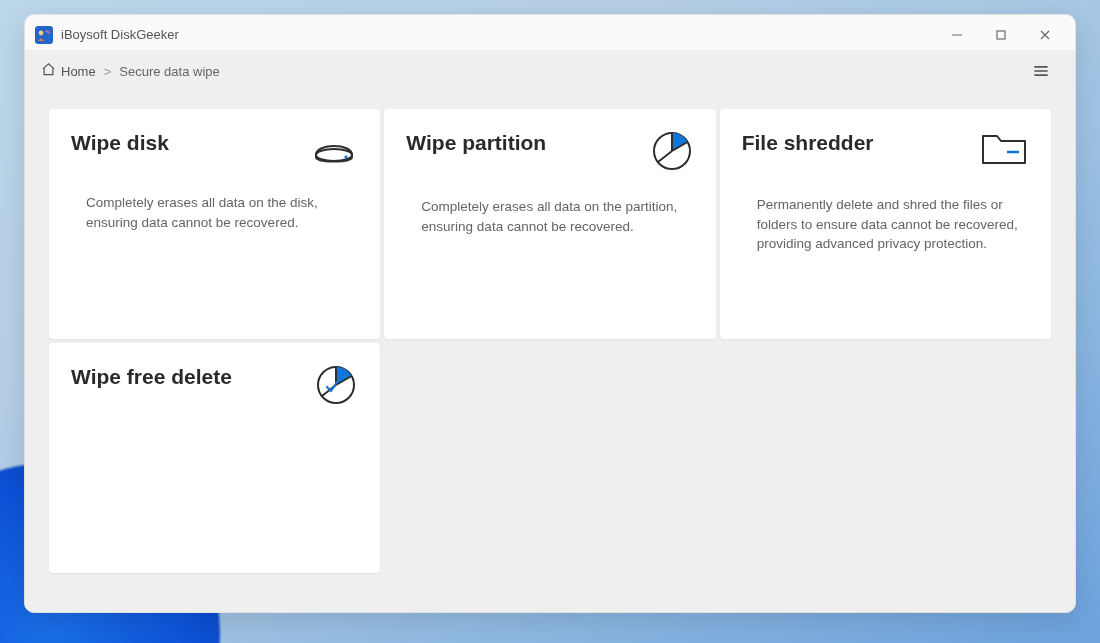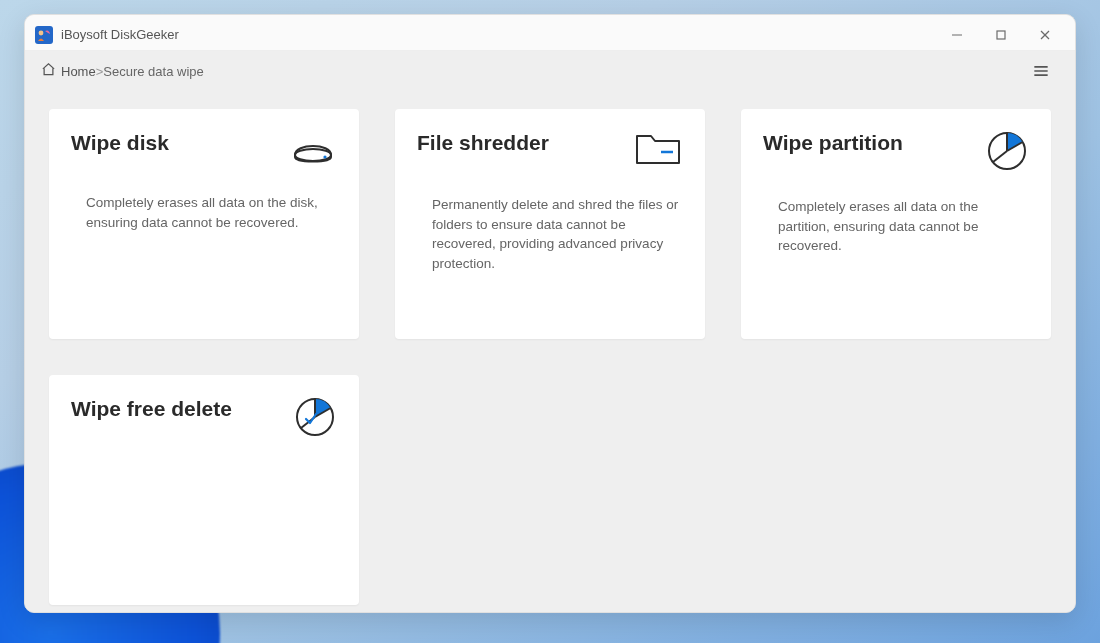--- a/index.html
+++ b/index.html
@@ -46,35 +46,36 @@
     .win-btn svg { display:block; }
     .subbar {
       height:40px;
       display:flex; align-items:center;
       padding:0 16px;
       background:#efefef;
     }
     .breadcrumb {
       display:flex; align-items:center;
       color:#666; font-size:13px;
+      gap:8px;
     }
     .breadcrumb a { color:#555; text-decoration:none; display:flex; align-items:center; gap:5px;}
     .breadcrumb .sep { color:#999; }
     .subbar .spacer { flex:1; }
     .hamburger { width:36px; height:36px; display:flex; align-items:center; justify-content:center; color:#555;}
     .content {
       flex:1;
       background:#efefef;
       padding:18px 24px;
       overflow:auto;
     }
     .grid {
       display:grid;
       grid-template-columns: repeat(3, 1fr);
-      gap:36px;
+      gap:4px;
     }
     .card {
       background:#fff;
       border-radius:4px;
       box-shadow:0 1px 2px rgba(0,0,0,0.05);
       padding:20px 22px 22px 22px;
       min-height:230px;
       display:flex; flex-direction:column;
       cursor:pointer;
     }
@@ -160,45 +161,45 @@
               <ellipse cx="24" cy="26" rx="18" ry="6"></ellipse>
               <circle cx="36" cy="28" r="1.6" fill="#1276d8" stroke="none"></circle>
             </svg>
           </div>
         </div>
         <div class="card-desc">Completely erases all data on the disk, ensuring data cannot be recovered.</div>
       </div>
 
       <div class="card">
         <div class="card-head">
-          <div class="card-title">File shredder</div>
-          <div class="card-icon">
-            <svg width="50" height="42" viewBox="0 0 50 42" fill="none" stroke="#2e2e2e" stroke-width="2">
-              <path d="M4 12 L4 34 L46 34 L46 12 L22 12 L18 7 L4 7 Z" stroke-linejoin="round"></path>
-              <line x1="28" y1="23" x2="40" y2="23" stroke="#1276d8" stroke-width="2.5"></line>
-            </svg>
-          </div>
-        </div>
-        <div class="card-desc">Permanently delete and shred the files or folders to ensure data cannot be recovered, providing advanced privacy protection.</div>
-      </div>
-
-      <div class="card">
-        <div class="card-head">
           <div class="card-title">Wipe partition</div>
           <div class="card-icon">
             <svg width="44" height="44" viewBox="0 0 44 44">
               <circle cx="22" cy="22" r="18" fill="none" stroke="#2e2e2e" stroke-width="2"></circle>
               <path d="M22 22 L22 4 A18 18 0 0 1 37.6 13 Z" fill="#1276d8"></path>
               <line x1="22" y1="22" x2="22" y2="4" stroke="#2e2e2e" stroke-width="2"></line>
               <line x1="22" y1="22" x2="37.6" y2="13" stroke="#2e2e2e" stroke-width="2"></line>
               <line x1="22" y1="22" x2="8" y2="33" stroke="#2e2e2e" stroke-width="2"></line>
             </svg>
           </div>
         </div>
         <div class="card-desc">Completely erases all data on the partition, ensuring data cannot be recovered.</div>
+      </div>
+
+      <div class="card">
+        <div class="card-head">
+          <div class="card-title">File shredder</div>
+          <div class="card-icon">
+            <svg width="50" height="42" viewBox="0 0 50 42" fill="none" stroke="#2e2e2e" stroke-width="2">
+              <path d="M4 12 L4 34 L46 34 L46 12 L22 12 L18 7 L4 7 Z" stroke-linejoin="round"></path>
+              <line x1="28" y1="23" x2="40" y2="23" stroke="#1276d8" stroke-width="2.5"></line>
+            </svg>
+          </div>
+        </div>
+        <div class="card-desc">Permanently delete and shred the files or folders to ensure data cannot be recovered, providing advanced privacy protection.</div>
       </div>
 
       <div class="card">
         <div class="card-head">
           <div class="card-title">Wipe free delete</div>
           <div class="card-icon">
             <svg width="44" height="44" viewBox="0 0 44 44">
               <circle cx="22" cy="22" r="18" fill="none" stroke="#2e2e2e" stroke-width="2"></circle>
               <path d="M22 22 L22 4 A18 18 0 0 1 37.6 13 Z" fill="#1276d8"></path>
               <line x1="22" y1="22" x2="22" y2="4" stroke="#2e2e2e" stroke-width="2"></line>

